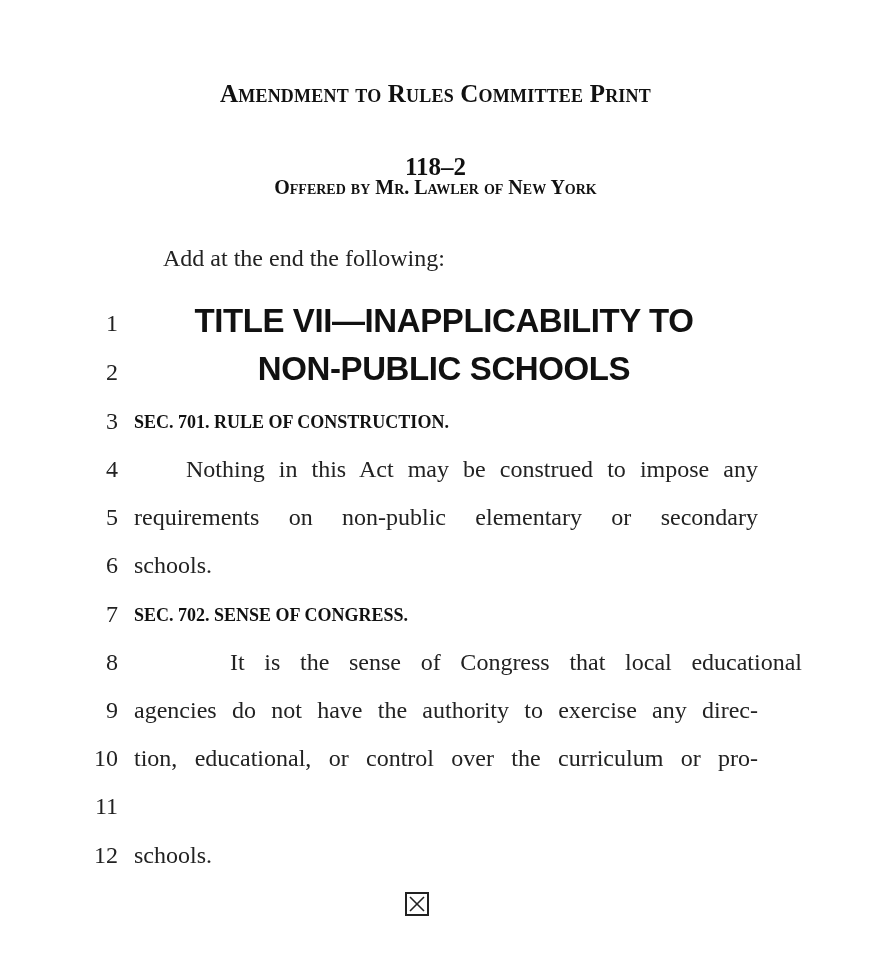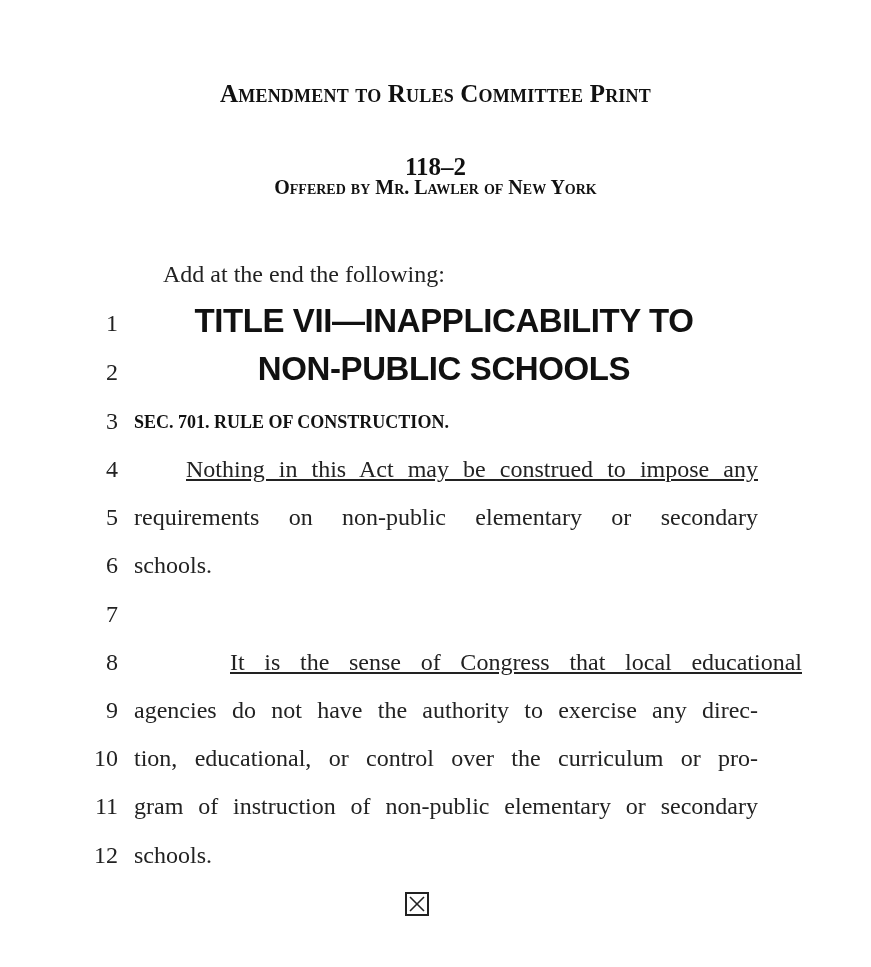--- a/index.html
+++ b/index.html
@@ -7,35 +7,35 @@
       font-family: "Liberation Serif", "DejaVu Serif", serif; color: #111; }
     .page { position: absolute; left: 0; top: 0; width: 871px; height: 825px; background: #fff; }
 
     .hdr { position: absolute; left: 0; width: 871px; text-align: center; font-weight: bold;
       font-family: "Liberation Serif", serif; color: #111; }
     .sc { font-variant: small-caps; }
     .hdr1 { top: 80px; font-size: 25px; letter-spacing: 0.2px; }
     .hdr2 { top: 129px; font-size: 25px; margin-top: 24px; }
     .hdr3 { top: 176px; font-size: 20px; }
 
-    .intro { position: absolute; left: 163px; top: 245px; font-size: 24px; color: #222; margin-top: 16px; }
+    .intro { position: absolute; left: 163px; top: 245px; font-size: 24px; color: #222; }
 
     .ln { position: absolute; left: 80px; width: 38px; text-align: right; font-size: 24px; color: #222; }
     .line { position: absolute; font-size: 24px; color: #222; }
 
     .title { position: absolute; left: 134px; width: 620px; text-align: center;
       font-family: "Liberation Sans", sans-serif; font-weight: bold; font-size: 33px; letter-spacing: -0.4px; color: #111; }
     .title1 { top: 302px; }
     .title2 { top: 350px; }
 
     .sec { position: absolute; left: 134px; font-weight: bold; font-size: 18px; color: #111;
       font-family: "Liberation Serif", serif; }
 
     .just { left: 134px; width: 624px; text-align: justify; text-align-last: justify; white-space: nowrap; }
-    .just.indent { left: 186px; width: 572px; text-decoration: underline; }
+    .just.indent { left: 186px; width: 572px; }
     .nojust { left: 134px; }
 
     .endmark { position: absolute; left: 405px; top: 892px; width: 24px; height: 24px;
       border: 2px solid #222; box-sizing: border-box; }
     .endmark svg { position: absolute; left: 0; top: 0; width: 20px; height: 20px; }
   </style>
 </head>
 <body>
 
 <div class="page">
@@ -60,24 +60,24 @@
   <div class="ln" style="top:842px;">12</div>
 
   <div class="title title1">TITLE VII—INAPPLICABILITY TO</div>
   <div class="title title2">NON-PUBLIC SCHOOLS</div>
 
   <div class="sec" style="top:412px;">SEC. 701. RULE OF CONSTRUCTION.</div>
   <div class="line just indent" style="top:456px;">Nothing in this Act may be construed to impose any</div>
   <div class="line just" style="top:504px;">requirements on non-public elementary or secondary</div>
   <div class="line nojust" style="top:552px;">schools.</div>
 
+  <div class="sec" style="top:605px;">SEC. 702. SENSE OF CONGRESS.</div>
   <div class="line just indent" style="top:649px;margin-left:44px;">It is the sense of Congress that local educational</div>
   <div class="line just" style="top:697px;">agencies do not have the authority to exercise any direc-</div>
   <div class="line just" style="top:745px;">tion, educational, or control over the curriculum or pro-</div>
-  <div class="line just" style="top:793px;">gram of instruction of non-public elementary or secondary</div>
   <div class="line nojust" style="top:842px;">schools.</div>
 
   <div class="endmark">
     <svg viewBox="0 0 20 20">
       <line x1="3" y1="3" x2="17" y2="17" stroke="#222" stroke-width="1.6"></line>
       <line x1="17" y1="3" x2="3" y2="17" stroke="#222" stroke-width="1.6"></line>
     </svg>
   </div>
 </div>
 

